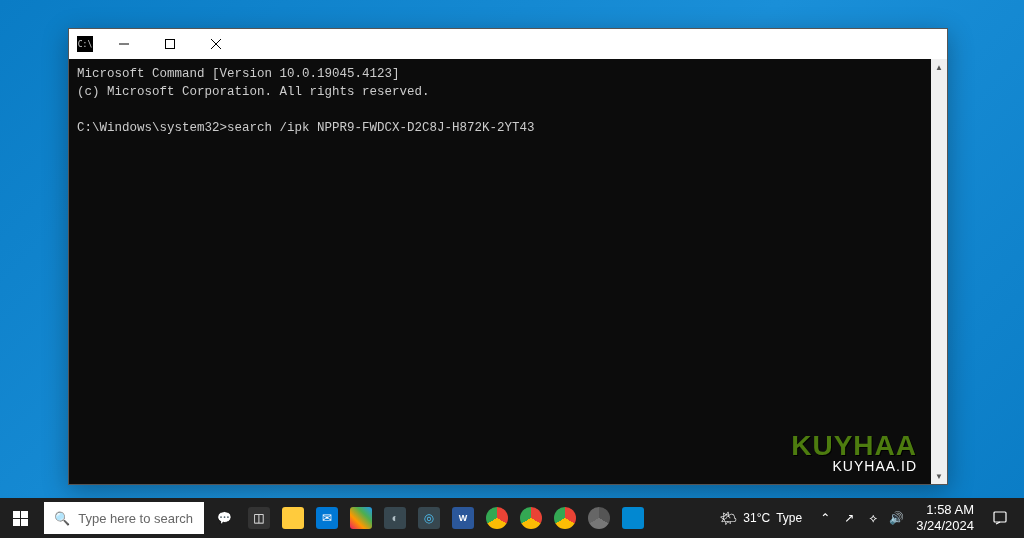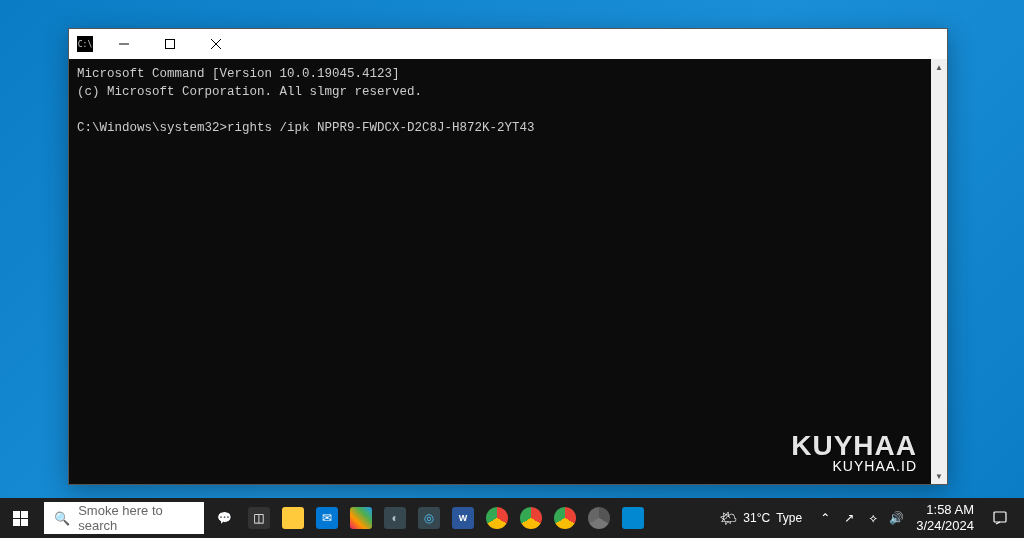--- a/index.html
+++ b/index.html
@@ -104,21 +104,21 @@
       position: absolute;
       right: 30px;
       bottom: 10px;
       text-align: right;
       font-family: Impact, 'Arial Black', sans-serif;
       pointer-events: none;
     }
     .watermark-big {
       font-size: 28px;
       font-weight: 900;
-      color: #e5e5e5;
+      color: #4d7c0f;
       letter-spacing: 1px;
       text-shadow: 1px 1px 0 #000;
       line-height: 0.9;
     }
     .watermark-small {
       font-size: 14px;
       color: #ffffff;
       letter-spacing: 1px;
       font-family: Arial, sans-serif;
       font-weight: normal;
@@ -262,23 +262,23 @@
       <div class="titlebar-btn close">
         <svg width="10" height="10" viewBox="0 0 10 10">
             <line x1="0" y1="0" x2="10" y2="10" stroke="#000" stroke-width="1"></line>
             <line x1="10" y1="0" x2="0" y2="10" stroke="#000" stroke-width="1"></line>
           </svg>
       </div>
     </div>
   </div>
   <div class="cmd-body">
     <div class="cmd-content"><span>Microsoft Command [Version 10.0.19045.4123]</span>
-<span>(c) Microsoft Corporation. All slmgr reserved.</span>
-
-<span>C:\Windows\system32&gt;</span><span>rights /ipk NPPR9-FWDCX-D2C8J-H872K-2YT43</span></div>
+<span>(c) Microsoft Corporation. All rights reserved.</span>
+
+<span>C:\Windows\system32&gt;</span><span>search /ipk NPPR9-FWDCX-D2C8J-H872K-2YT43</span></div>
 
     <div class="scrollbar">
       <div class="scrollbar-arrow">▲</div>
       <div class="scrollbar-arrow bottom">▼</div>
     </div>
 
     <div class="watermark">
       <div class="watermark-big">KUYHAA</div>
       <div class="watermark-small">KUYHAA.ID</div>
     </div>
@@ -290,21 +290,21 @@
     <div class="win-logo">
       <span></span>
         <span></span>
         <span></span>
         <span></span>
     </div>
   </div>
 
   <div class="search-box">
     <span class="search-icon">🔍</span>
-    <span>Smoke here to search</span>
+    <span>Type here to search</span>
   </div>
 
   <div class="task-items">
     <div class="task-item">
         <div class="task-icon">💬</div>
       </div>
     <div class="task-item">
         <div class="task-icon" style="background:#333;color:#fff">◫</div>
       </div>
     <div class="task-item">

